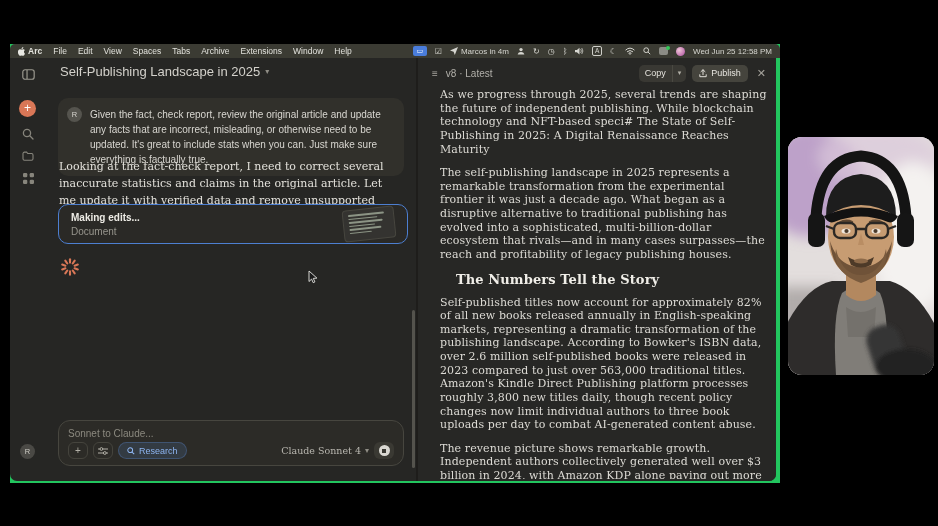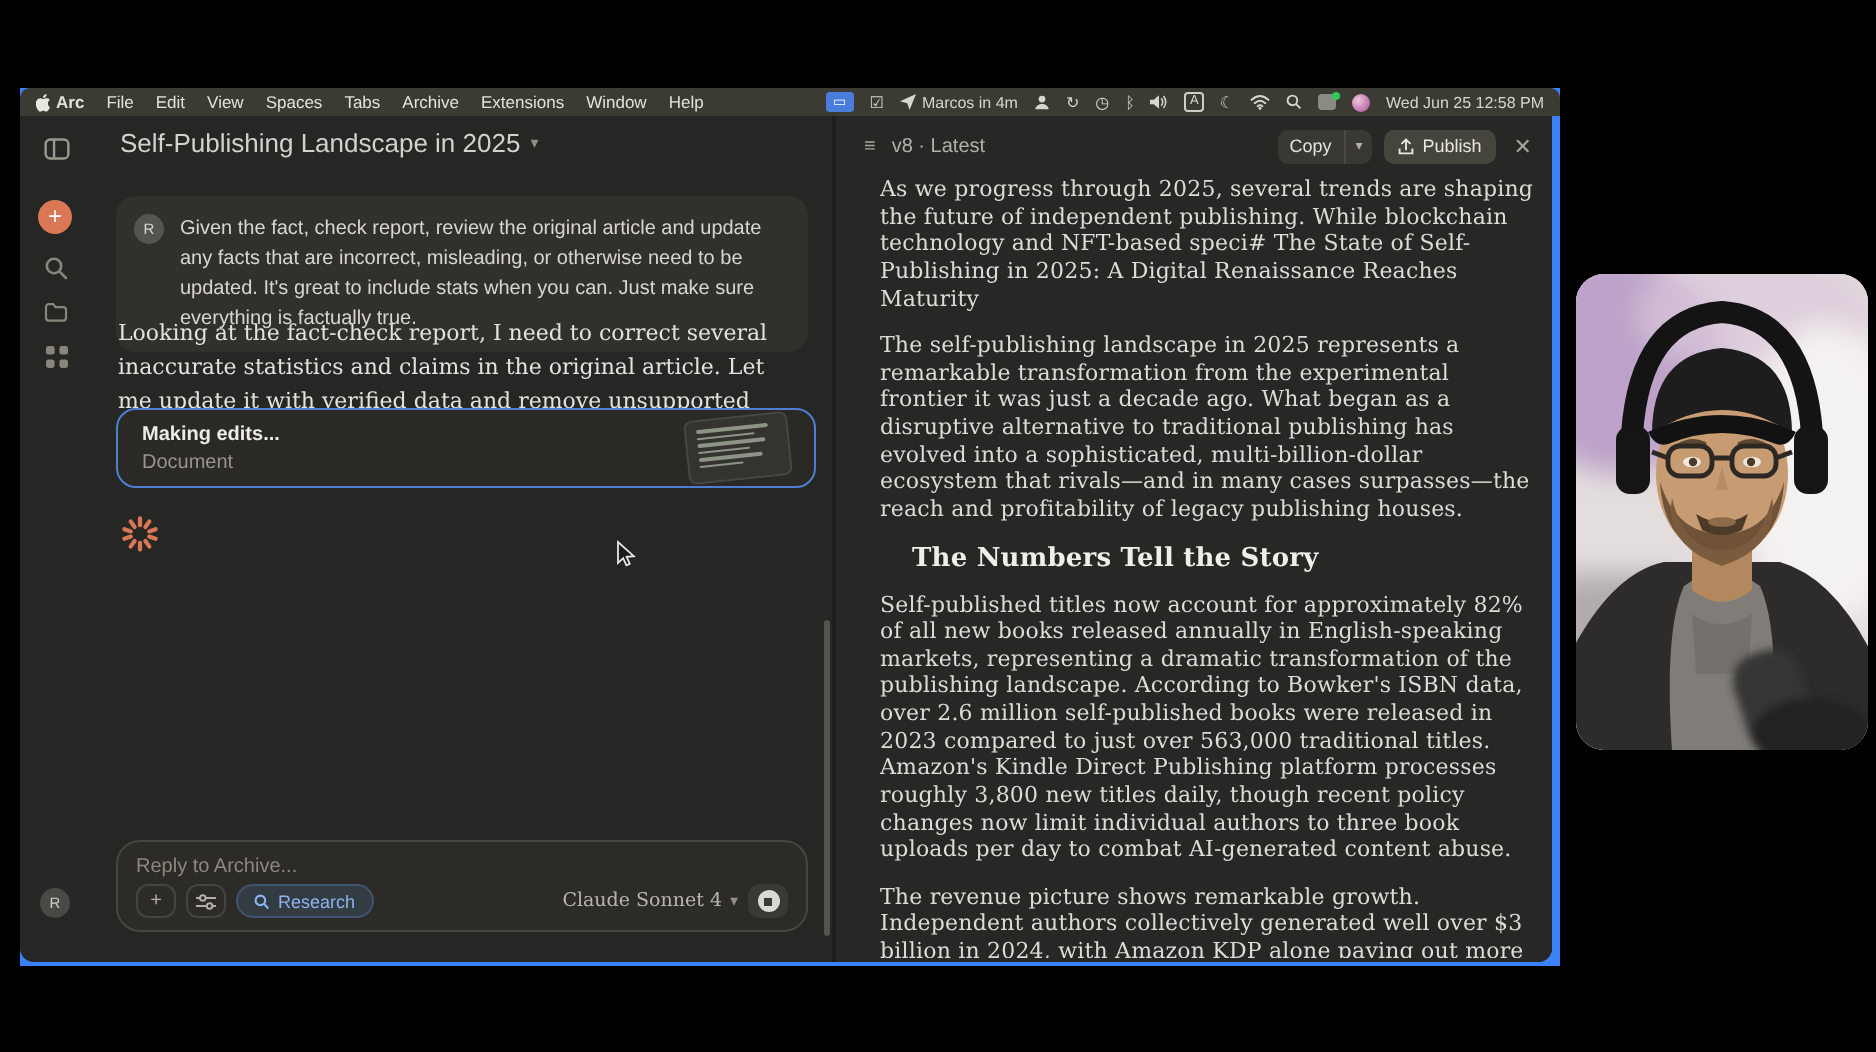--- a/index.html
+++ b/index.html
@@ -1,21 +1,21 @@
 <!DOCTYPE html>
 <html><head>
 <meta charset="utf-8">
 <style>
   * { margin:0; padding:0; box-sizing:border-box; }
   html,body { width:938px; height:526px; background:#000; overflow:hidden;
               font-family:"Liberation Sans", sans-serif; }
   body { position:relative; }
 
   
-  .screen { position:absolute; left:10px; top:44px; width:770px; height:439px; background:#3b82f6;padding-left:16px; }
+  .screen { position:absolute; left:10px; top:44px; width:770px; height:439px; background:#22c55e;padding-left:16px; }
 
   
   .menubar { position:absolute; left:0; top:0; width:100%; height:14px; background:#3b3b33;
              border-radius:5px 5px 0 0; display:flex; align-items:center; padding:0 8px;
              font-size:8.5px; color:#e2e2dc; white-space:nowrap; }
   .mb-menus { display:flex; align-items:center; gap:11px; }
   .mb-menus .menu-item:first-child { font-weight:bold; }
   .apple-logo { width:8px; height:9px; display:inline-block; margin-right:2px; }
   .mb-right { margin-left:auto; display:flex; align-items:center; gap:8px; color:#d6d6d0; font-size:8px; }
   .mb-ic { display:inline-flex; align-items:center; justify-content:center; height:10px; }
@@ -265,21 +265,21 @@
         </g>
       </svg>
 
       <svg class="cursor" viewBox="0 0 10 14">
         <path d="M1 1v10.5l2.6-2.4 1.6 3.6 1.7-.8-1.6-3.5 3.6-.3z" fill="#1c1c1c" stroke="#e8e8e4" stroke-width=".9"></path>
       </svg>
 
       <div class="chat-scrollbar"></div>
 
       <div class="composer">
-        <div class="composer-ph">Reply to Archive...</div>
+        <div class="composer-ph">Sonnet to Claude...</div>
         <div class="composer-row">
           <span class="icon-btn">+</span>
           <span class="icon-btn">
             <svg width="10" height="8" viewBox="0 0 10 8">
                 <path d="M0 2h10M0 6h10" stroke="#b2b0a7" stroke-width="1.1"></path>
                 <circle cx="3.4" cy="2" r="1.4" fill="#2c2b27" stroke="#b2b0a7" stroke-width="1"></circle>
                 <circle cx="6.8" cy="6" r="1.4" fill="#2c2b27" stroke="#b2b0a7" stroke-width="1"></circle>
               </svg>
           </span>
           <span class="research-pill">

